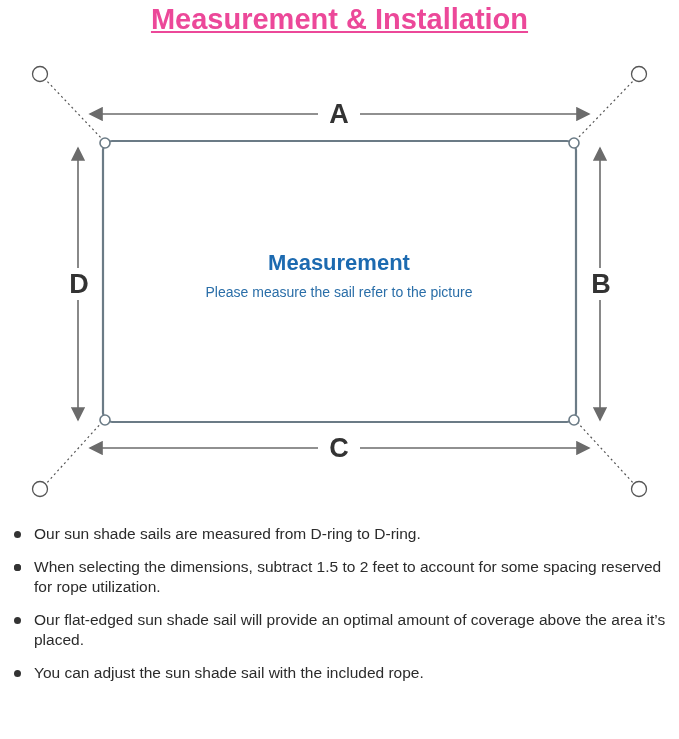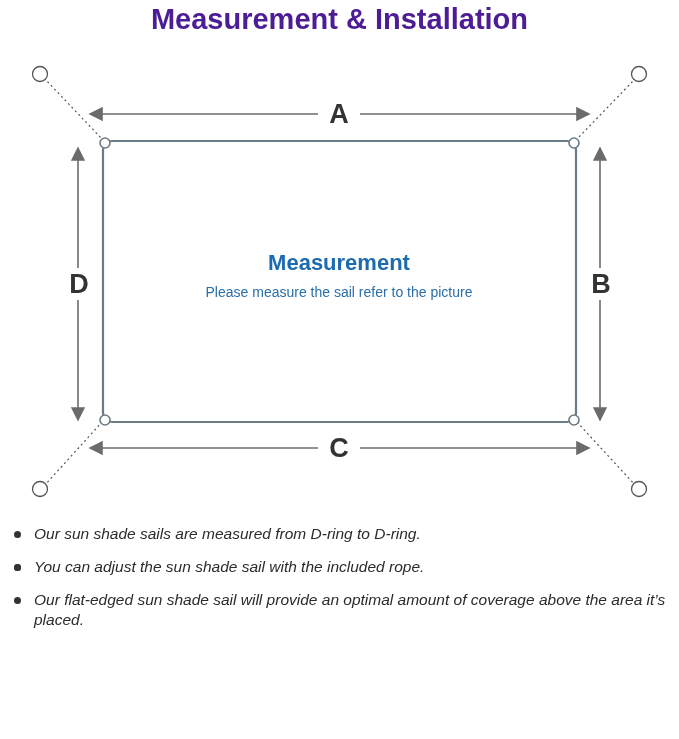--- a/index.html
+++ b/index.html
@@ -21,23 +21,24 @@
     height: 739px;
   }
   .title {
     position: absolute;
     top: 0px;
     left: 0;
     width: 679px;
     text-align: center;
     font-size: 29px;
     font-weight: bold;
-    color: #4c1d95;
+    color: #ec4899;
     letter-spacing: 0px;
     line-height: 38px;
+    text-decoration: underline;
   }
   .diagram {
     position: absolute;
     top: 48px;
     left: 0;
     width: 679px;
     height: 470px;
   }
   .diagram svg {
     display: block;
@@ -67,21 +68,20 @@
   }
   .note {
     position: relative;
     display: block;
     padding-left: 34px;
     margin-bottom: 13px;
     font-size: 15.5px;
     line-height: 20px;
     color: #2b2b2b;
     padding-right: 6px;
-    font-style: italic;
   }
   .note .bullet {
     position: absolute;
     left: 14px;
     top: 7px;
     width: 7px;
     height: 7px;
     border-radius: 50%;
     background: #333333;
     display: block;
@@ -157,21 +157,25 @@
   <div class="notes">
     <div class="note">
       <span class="bullet"></span>
       <span>Our sun shade sails are measured from D-ring to D-ring.</span>
     </div>
     <div class="note">
       <span class="bullet"></span>
     </div>
     <div class="note">
       <span class="bullet"></span>
-      <span>You can adjust the sun shade sail with the included rope.</span>
+      <span>When selecting the dimensions, subtract 1.5 to 2 feet to account for some spacing reserved for rope utilization.</span>
     </div>
     <div class="note">
       <span class="bullet"></span>
       <span>Our flat-edged sun shade sail will provide an optimal amount of coverage above the area it’s placed.</span>
+    </div>
+    <div class="note">
+      <span class="bullet"></span>
+      <span>You can adjust the sun shade sail with the included rope.</span>
     </div>
   </div>
 
 </div>
 
 </body></html>

